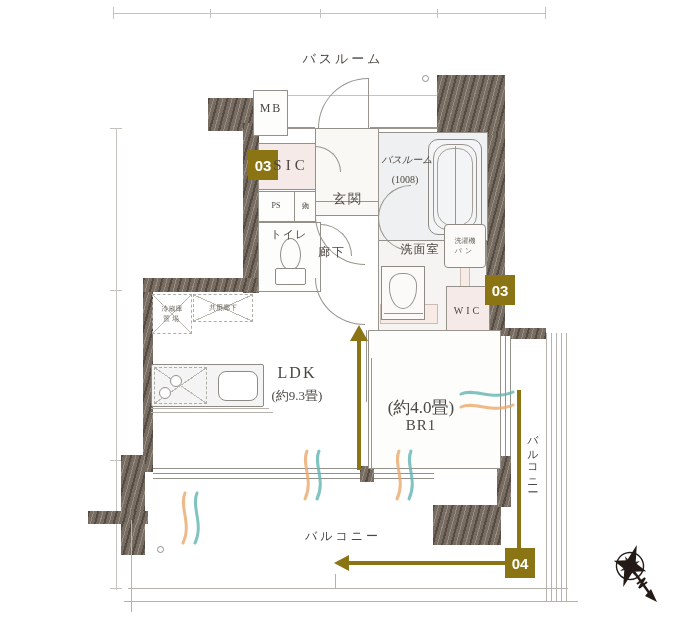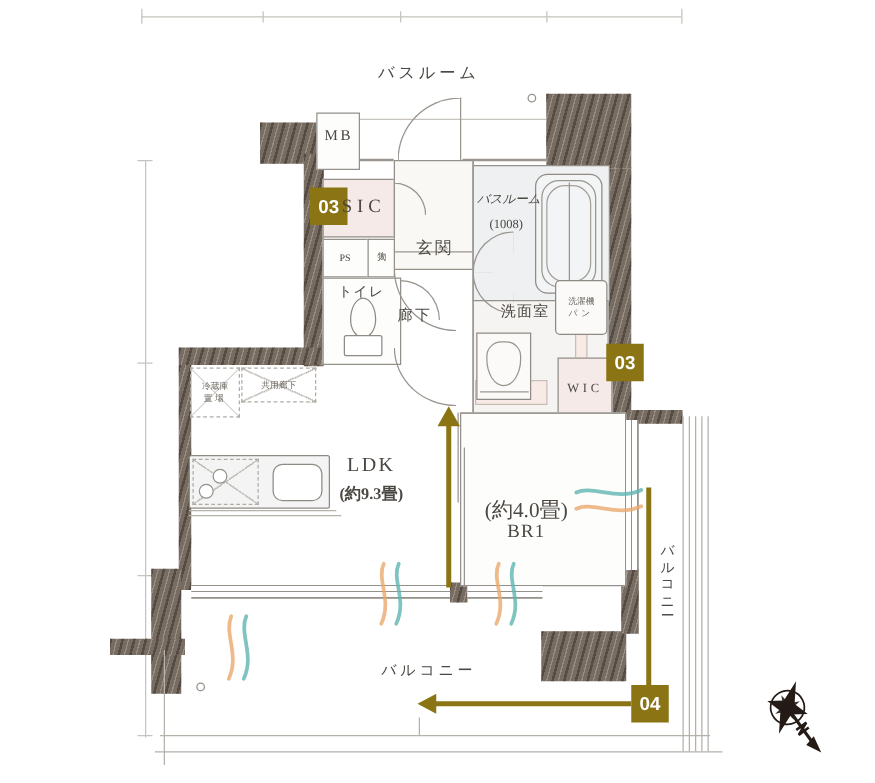--- a/index.html
+++ b/index.html
@@ -196,19 +196,19 @@
   <div class="lbl" style="left:348px;top:175px;font-size:13px;letter-spacing:2px;margin-top:24px;">玄関</div>
   <div class="lbl" style="left:407px;top:160px;font-size:10px;font-style:italic;">バスルーム</div>
   <div class="lbl" style="left:405px;top:180px;font-size:10px;">(1008)</div>
   <div class="lbl" style="left:276px;top:206px;font-size:8px;">PS</div>
   <div class="vtext tiny" style="left:300px;top:196px;letter-spacing:0;">物入</div>
   <div class="lbl" style="left:289px;top:234px;font-size:11px;letter-spacing:1px;">トイレ</div>
   <div class="lbl" style="left:332px;top:253px;font-size:12px;letter-spacing:2px;font-family:Liberation Serif, serif;">廊下</div>
   <div class="lbl" style="left:420px;top:250px;font-size:12px;letter-spacing:1px;">洗面室</div>
   <div class="lbl" style="left:468px;top:311px;font-size:10px;letter-spacing:3px;">WIC</div>
   <div class="lbl" style="left:297px;top:373px;font-size:16px;letter-spacing:2px;">LDK</div>
-  <div class="lbl" style="left:297px;top:396px;font-size:13px;font-weight:bold;">(約9.3畳)</div>
+  <div class="lbl" style="left:297px;top:396px;font-size:13px;">(約9.3畳)</div>
   <div class="lbl" style="left:421px;top:385px;font-size:15px;letter-spacing:1px;margin-top:41px;">BR1</div>
   <div class="lbl" style="left:421px;top:408px;font-size:17px;">(約4.0畳)</div>
   <div class="lbl" style="left:343px;top:537px;font-size:12px;letter-spacing:3px;">バルコニー</div>
   <div class="vtext" style="left:525px;top:428px;font-size:11px;">バルコニー</div>
 
 </div>
 
 </body></html>

